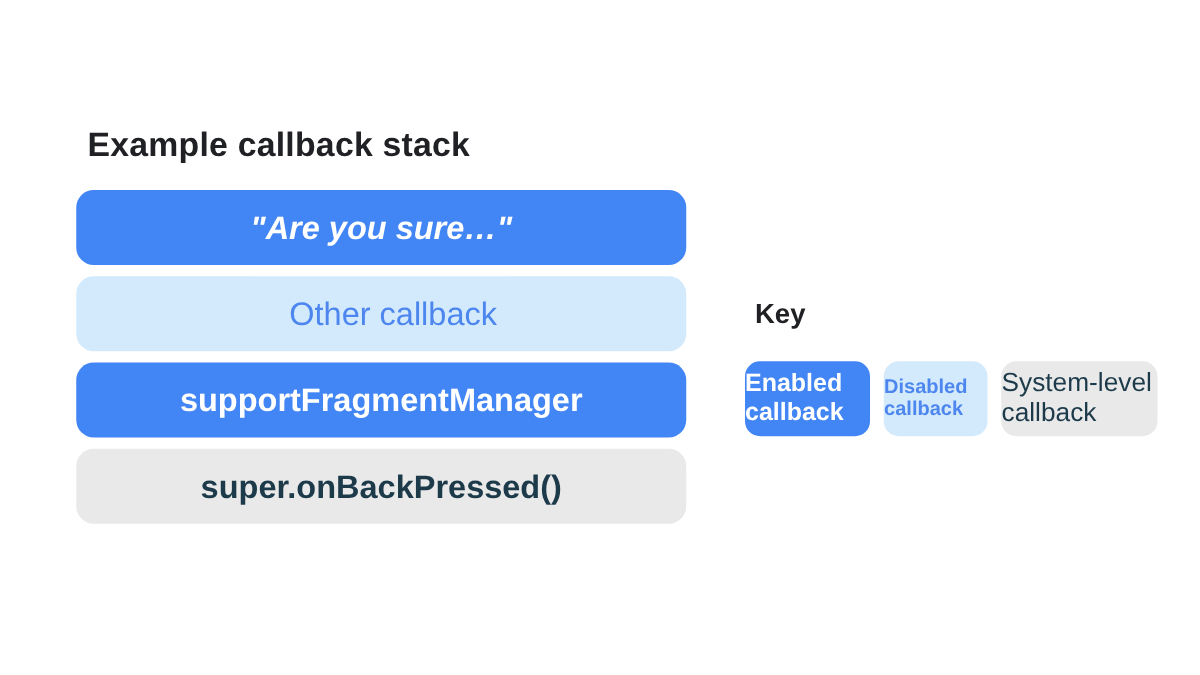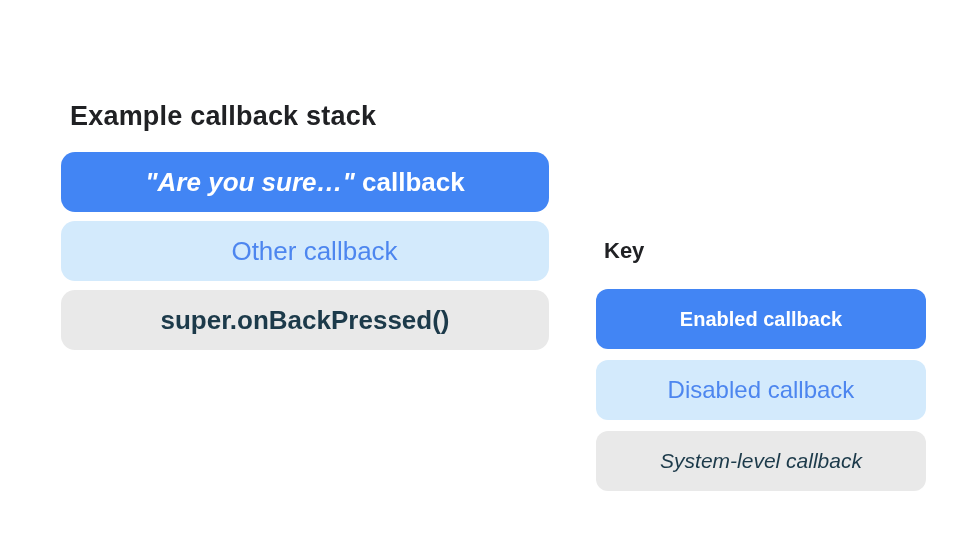--- a/index.html
+++ b/index.html
@@ -40,44 +40,45 @@
   .box.system{background:var(--system-fill);color:var(--system-text);font-weight:700;}
   .italic{font-style:italic;}
 
   .key-title{
     position:absolute;left:604px;top:238px;
     font-size:22px;line-height:26px;font-weight:600;
     color:var(--title-text);
   }
   .key-list{
     position:absolute;left:596px;top:289px;width:330px;
-    display:flex;flex-direction:column;gap:11px;
+    display:flex;flex-direction:row;gap:11px;
   }
   .key-box{
     height:60px;border-radius:12px;
     display:flex;align-items:center;justify-content:center;
     box-sizing:border-box;
   }
   .key-box.enabled{background:var(--enabled-fill);color:var(--enabled-text);font-weight:700;font-size:20px;}
-  .key-box.disabled{background:var(--disabled-fill);color:var(--disabled-text);font-weight:400;font-size:24px;}
-  .key-box.system{background:var(--system-fill);color:var(--system-text);font-weight:400;font-size:21px;font-style:italic;}
+  .key-box.disabled{background:var(--disabled-fill);color:var(--disabled-text);font-weight:700;font-size:16px;}
+  .key-box.system{background:var(--system-fill);color:var(--system-text);font-weight:400;font-size:21px;}
 </style>
 </head>
 <body>
 
 <div class="canvas">
 
   <div class="stack-title">Example callback stack</div>
 
   <div class="stack">
-    <div class="box enabled"><span class="italic">"Are you sure…"</span><span> callback</span></div>
+    <div class="box enabled"><span class="italic">"Are you sure…"</span></div>
 
     <div class="box disabled"><span>Other callback</span></div>
 
 
+    <div class="box enabled"><span>supportFragmentManager</span></div>
 
     <div class="box system"><span>super.onBackPressed()</span></div>
   </div>
 
   <div class="key-title">Key</div>
 
   <div class="key-list">
     <div class="key-box enabled">
         <span>Enabled callback</span>
       </div>

